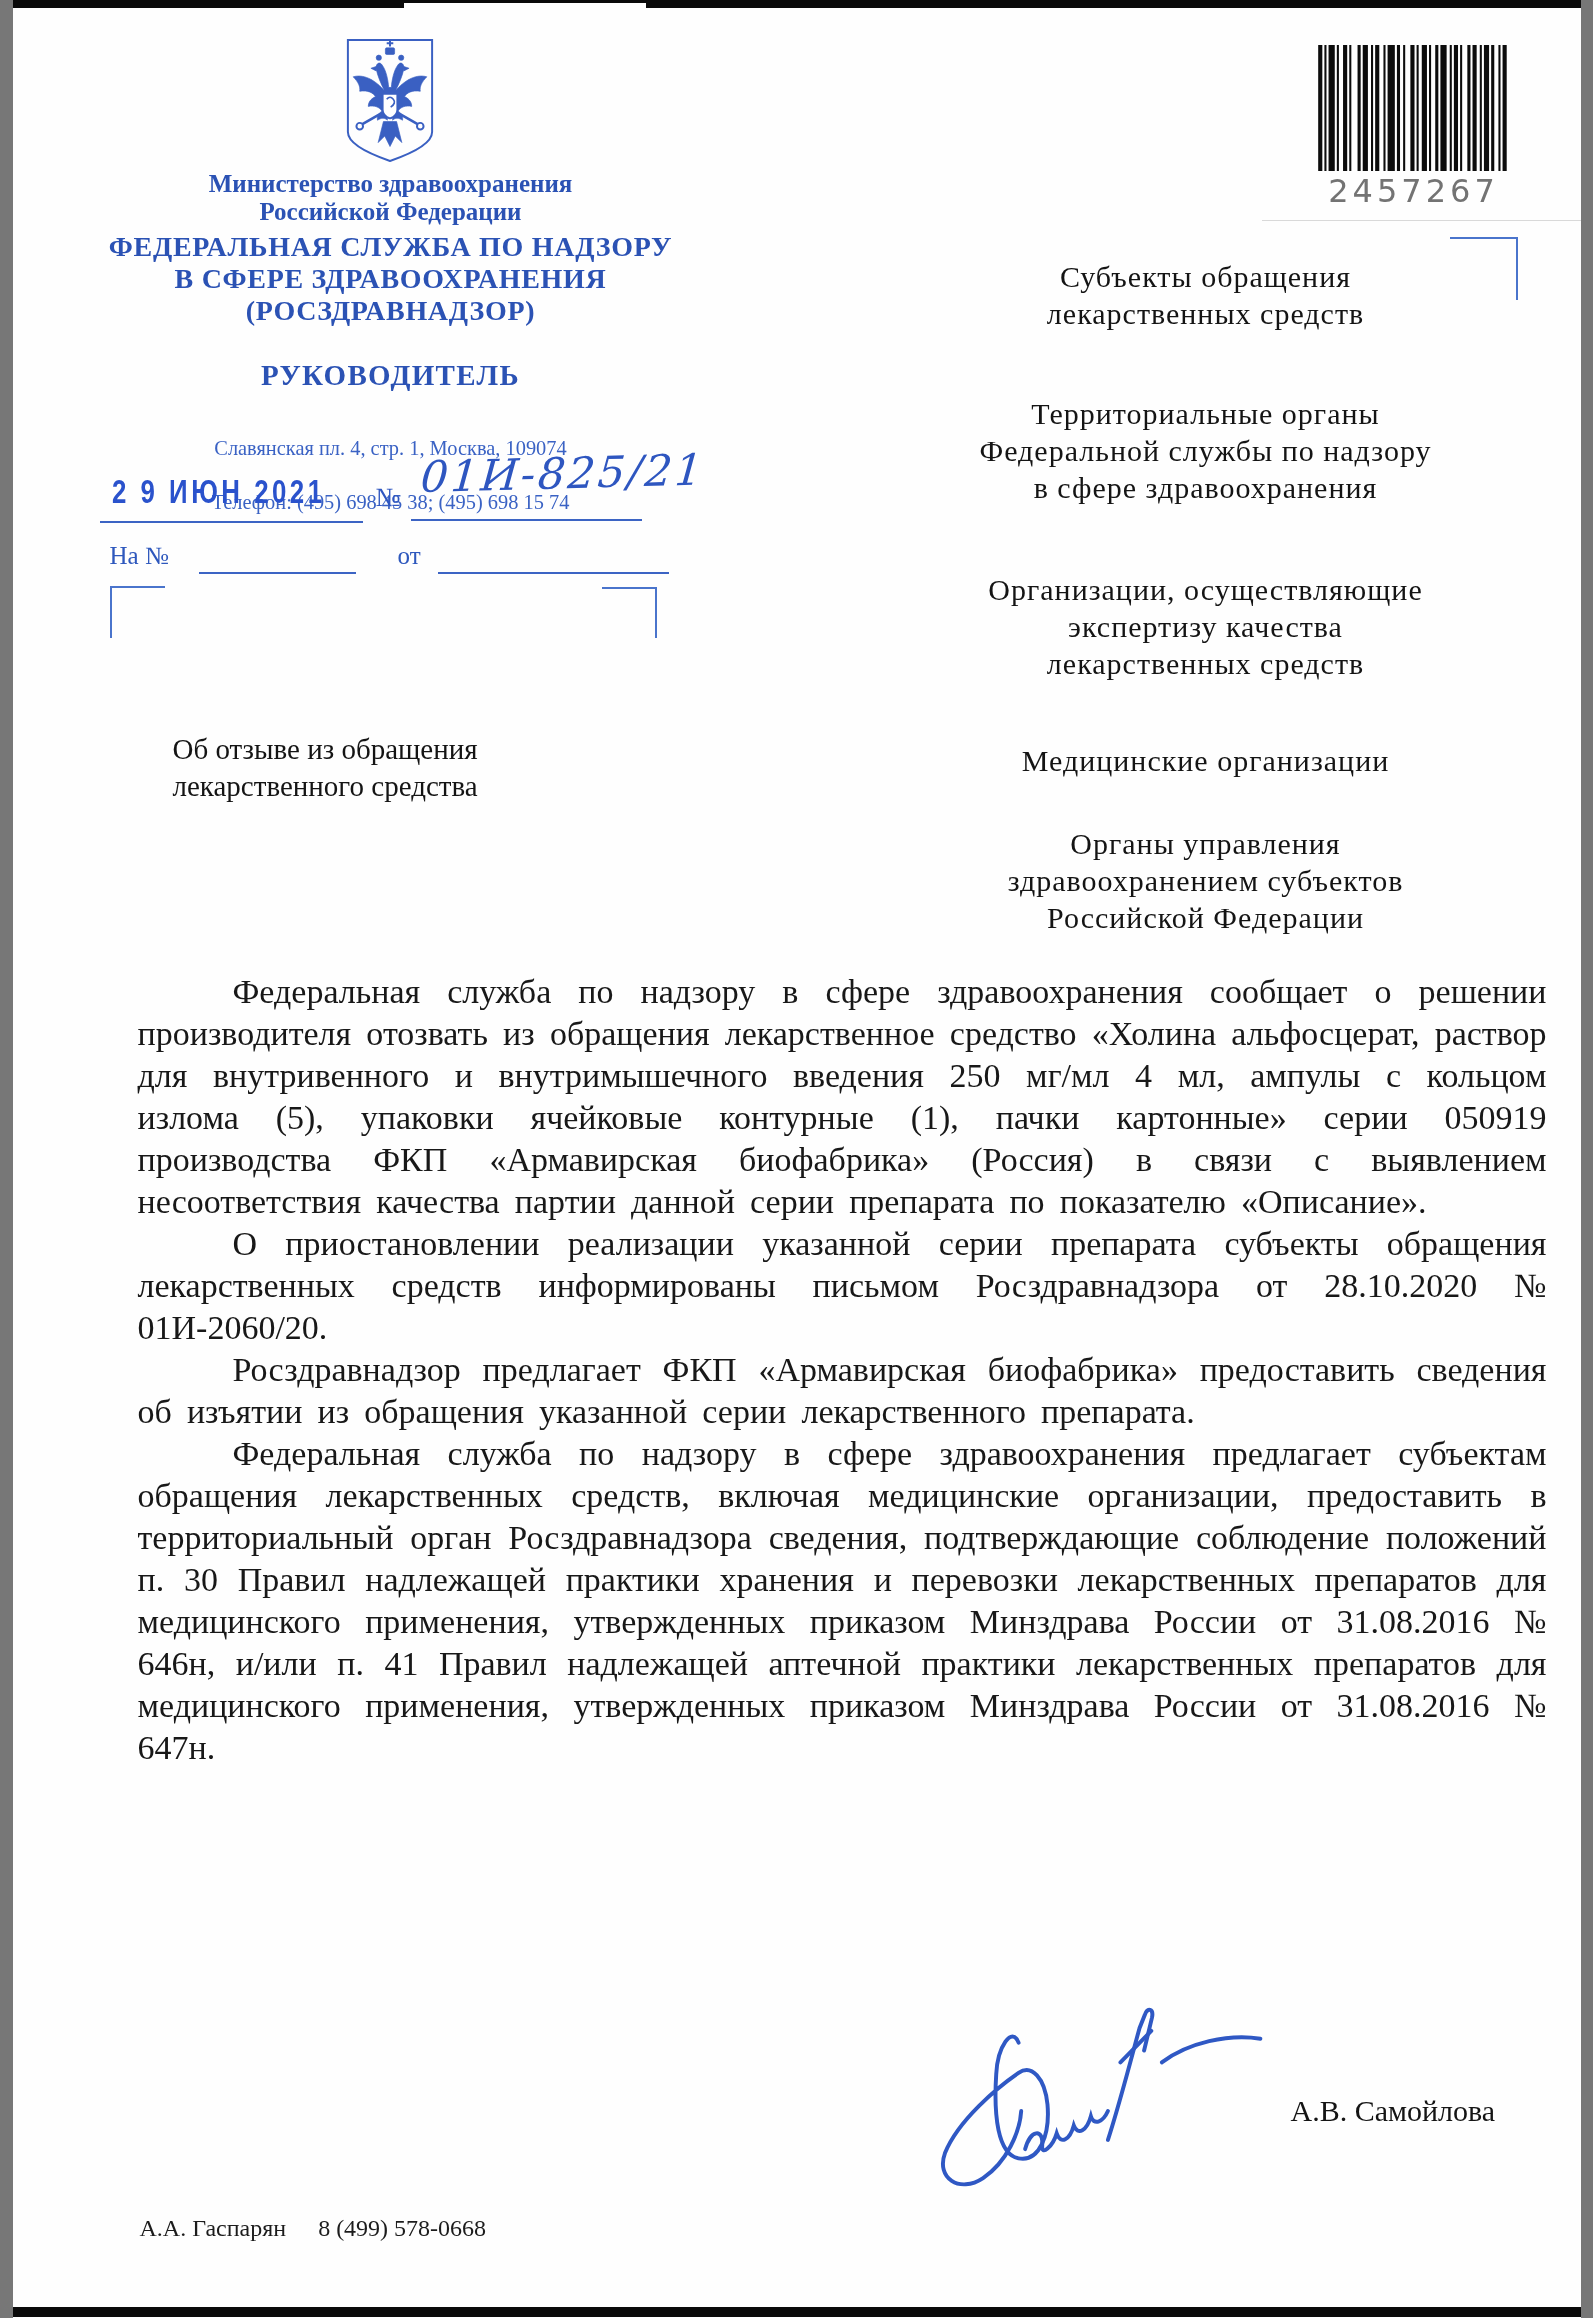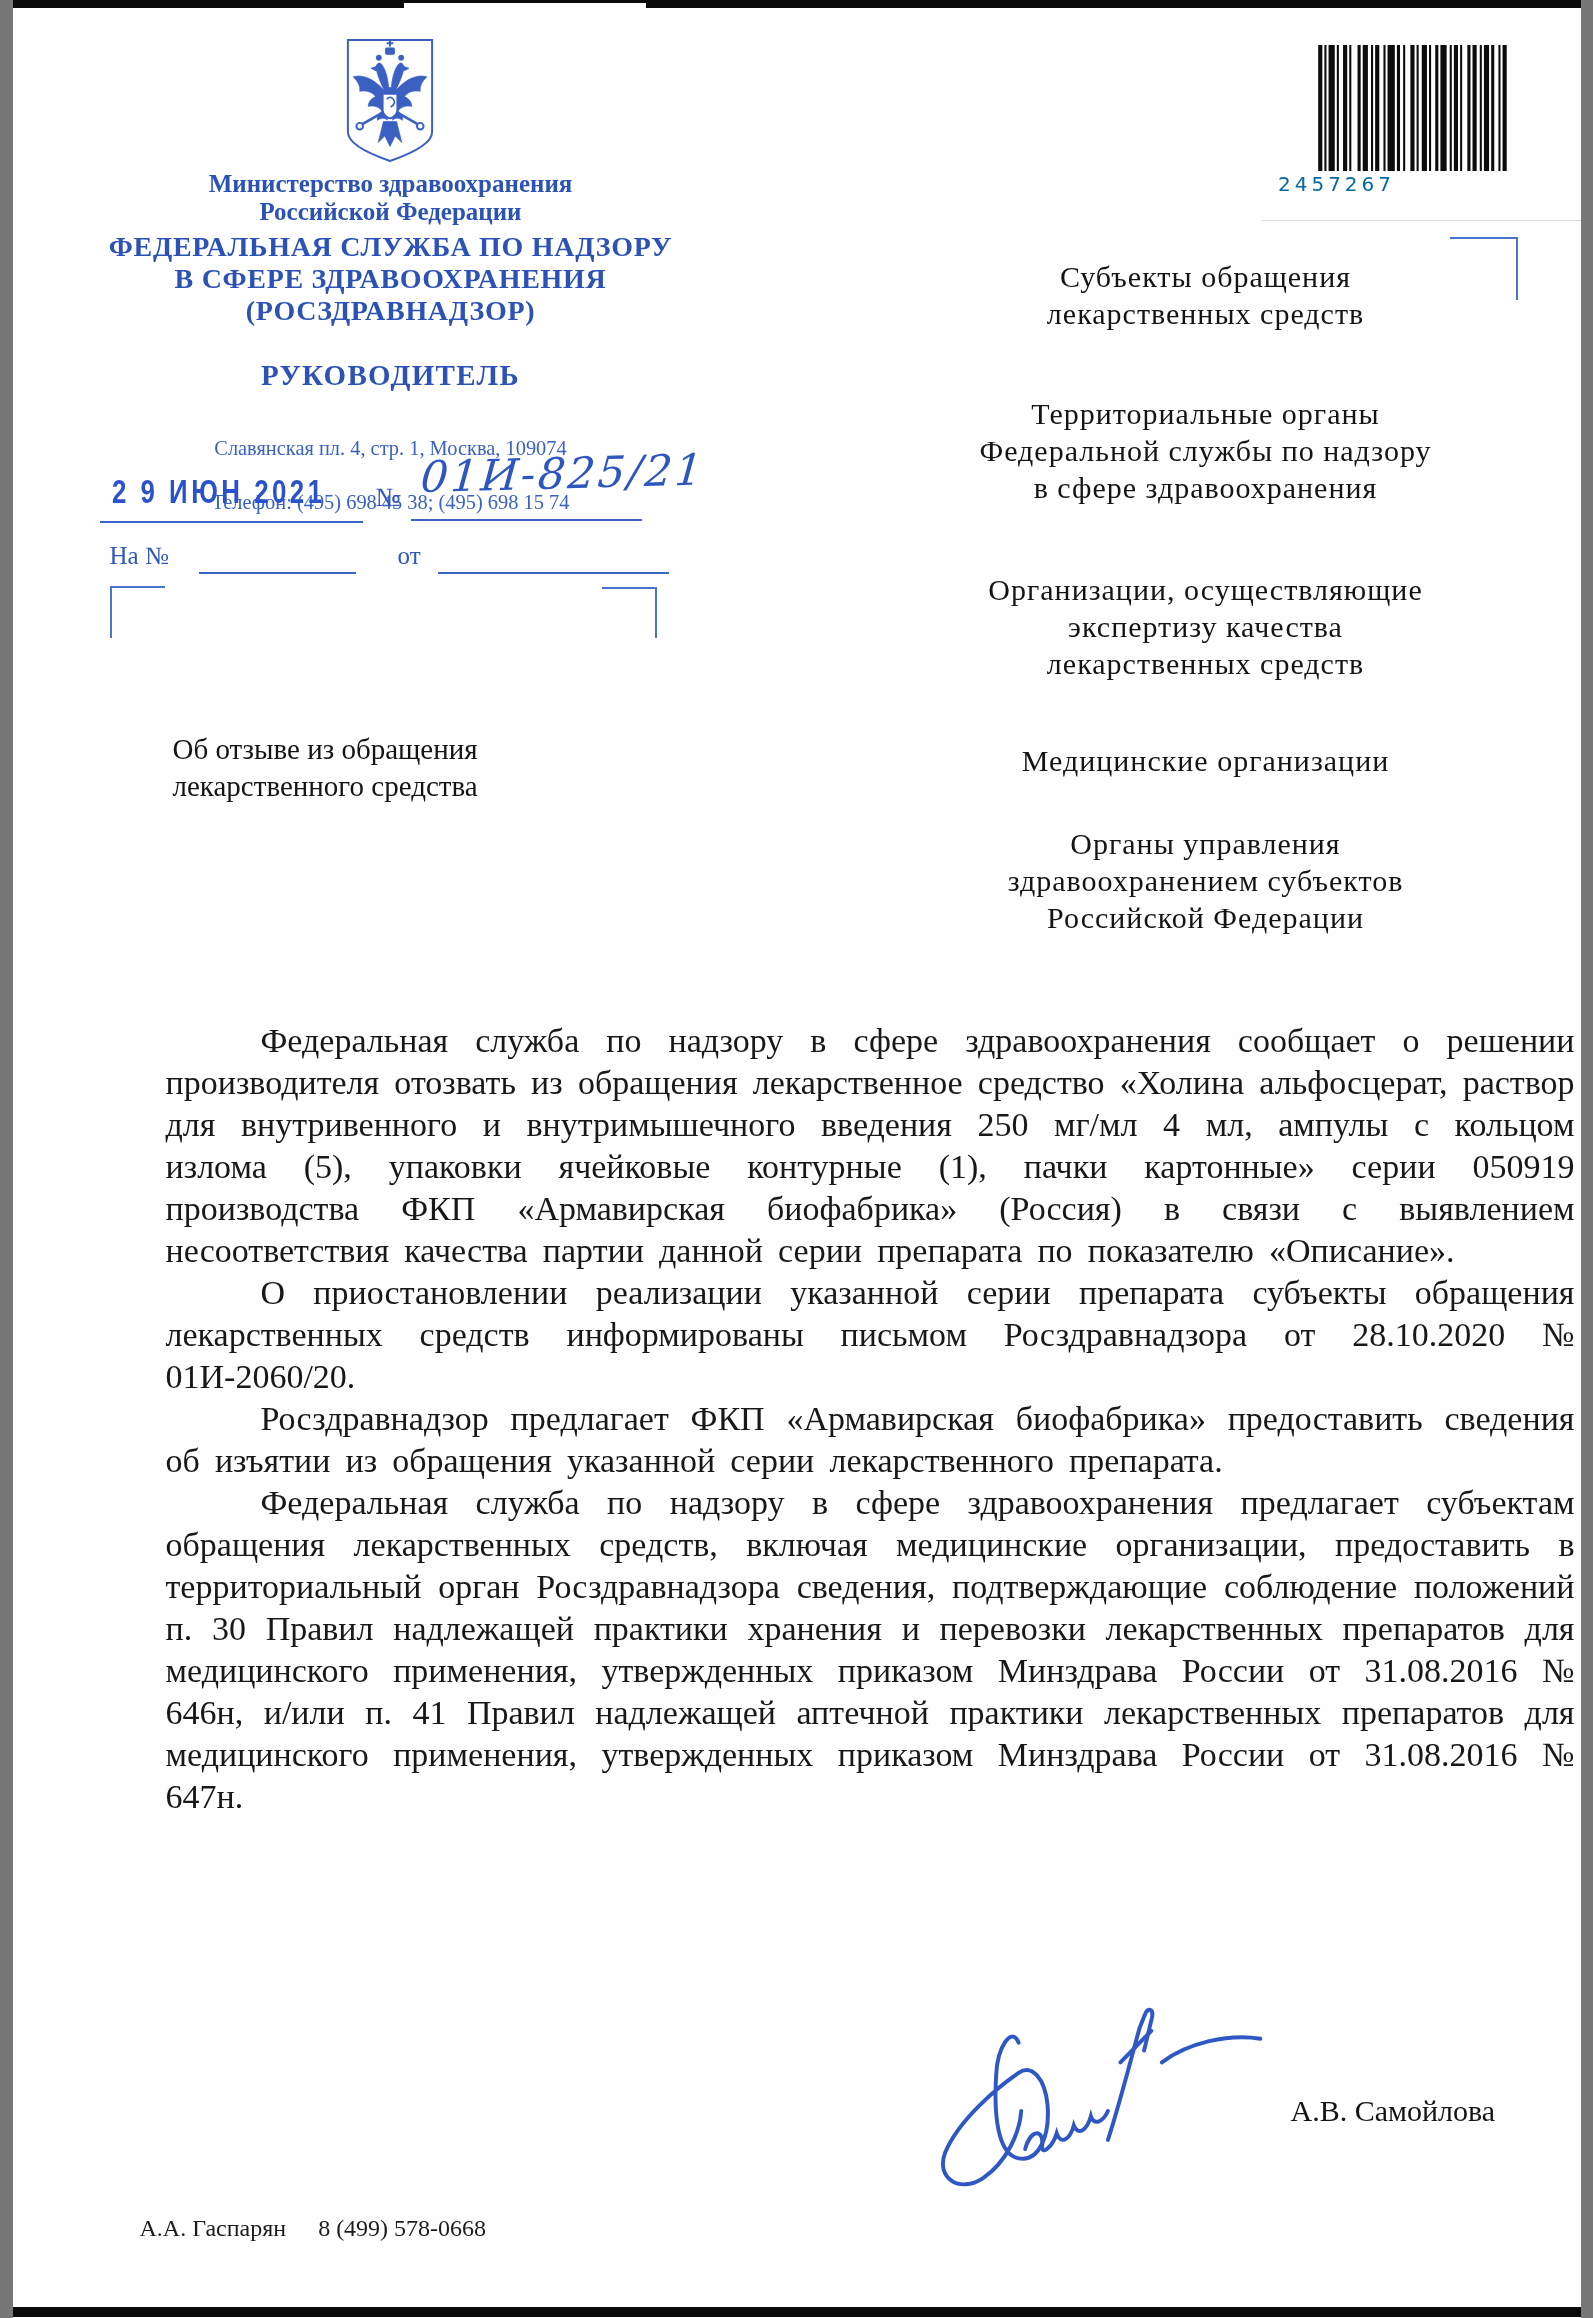--- a/index.html
+++ b/index.html
@@ -23,31 +23,31 @@
          font-size:34px;letter-spacing:4.6px;color:#2a52cc;transform:scaleX(0.76);transform-origin:left top;white-space:nowrap;}
   .uline{position:absolute;height:2px;background:#3c64c4;}
   .no-sign{left:363px;top:483px;font-size:26px;color:#2e56c0;}
   .handnum{left:406px;top:452px;font-size:43px;font-style:italic;color:#2e56c0;
            font-family:"DejaVu Serif",serif;letter-spacing:2.6px;transform:rotate(-1.5deg) skewX(-6deg);transform-origin:left bottom;white-space:nowrap;}
   .replylbl{font-size:25px;color:#2e58bd;}
   .bracket{position:absolute;border:0 solid #4a74cc;}
   .br-tl{border-left-width:2px;border-top-width:2px;}
   .br-tr{border-right-width:2px;border-top-width:2px;}
   
-  .barcode-num{left:1228px;top:172px;width:192px;text-align:center;
-    font-family:"DejaVu Sans","Liberation Sans",sans-serif;font-size:20px;letter-spacing:4px;color:#0369a1;}
+  .barcode-num{left:1305px;top:172px;width:192px;text-align:center;
+    font-family:"DejaVu Sans","Liberation Sans",sans-serif;font-size:32px;letter-spacing:4px;color:#737373;}
   .faintline{position:absolute;height:1.3px;background:#d9d9d9;}
   
   .addressee{position:absolute;left:861px;width:664px;text-align:center;
     font-size:30px;line-height:37px;letter-spacing:1px;white-space:pre-line;color:#141414;}
   
   .subject{left:160px;top:731px;font-size:29px;line-height:37px;white-space:pre-line;color:#141414;}
   
-  .body-text{left:125px;top:1020px;width:1409px;font-size:34px;line-height:42px;
-    text-align:justify;word-spacing:6.6px;color:#181818;margin-left:28px;}
+  .body-text{left:125px;top:971px;width:1409px;font-size:34px;line-height:42px;
+    text-align:justify;word-spacing:6.6px;color:#181818;}
   .body-text p{margin:0;text-indent:95px;}
   
   .sig-name{left:1243px;top:2094px;font-size:30px;color:#141414;margin-left:35px;}
   .footer{left:127px;top:2215px;font-size:24px;color:#1c1c1c;white-space:nowrap;}
   .footer .phone{margin-left:32px;}
 </style>
 </head>
 <body>
 
 <div class="page">

